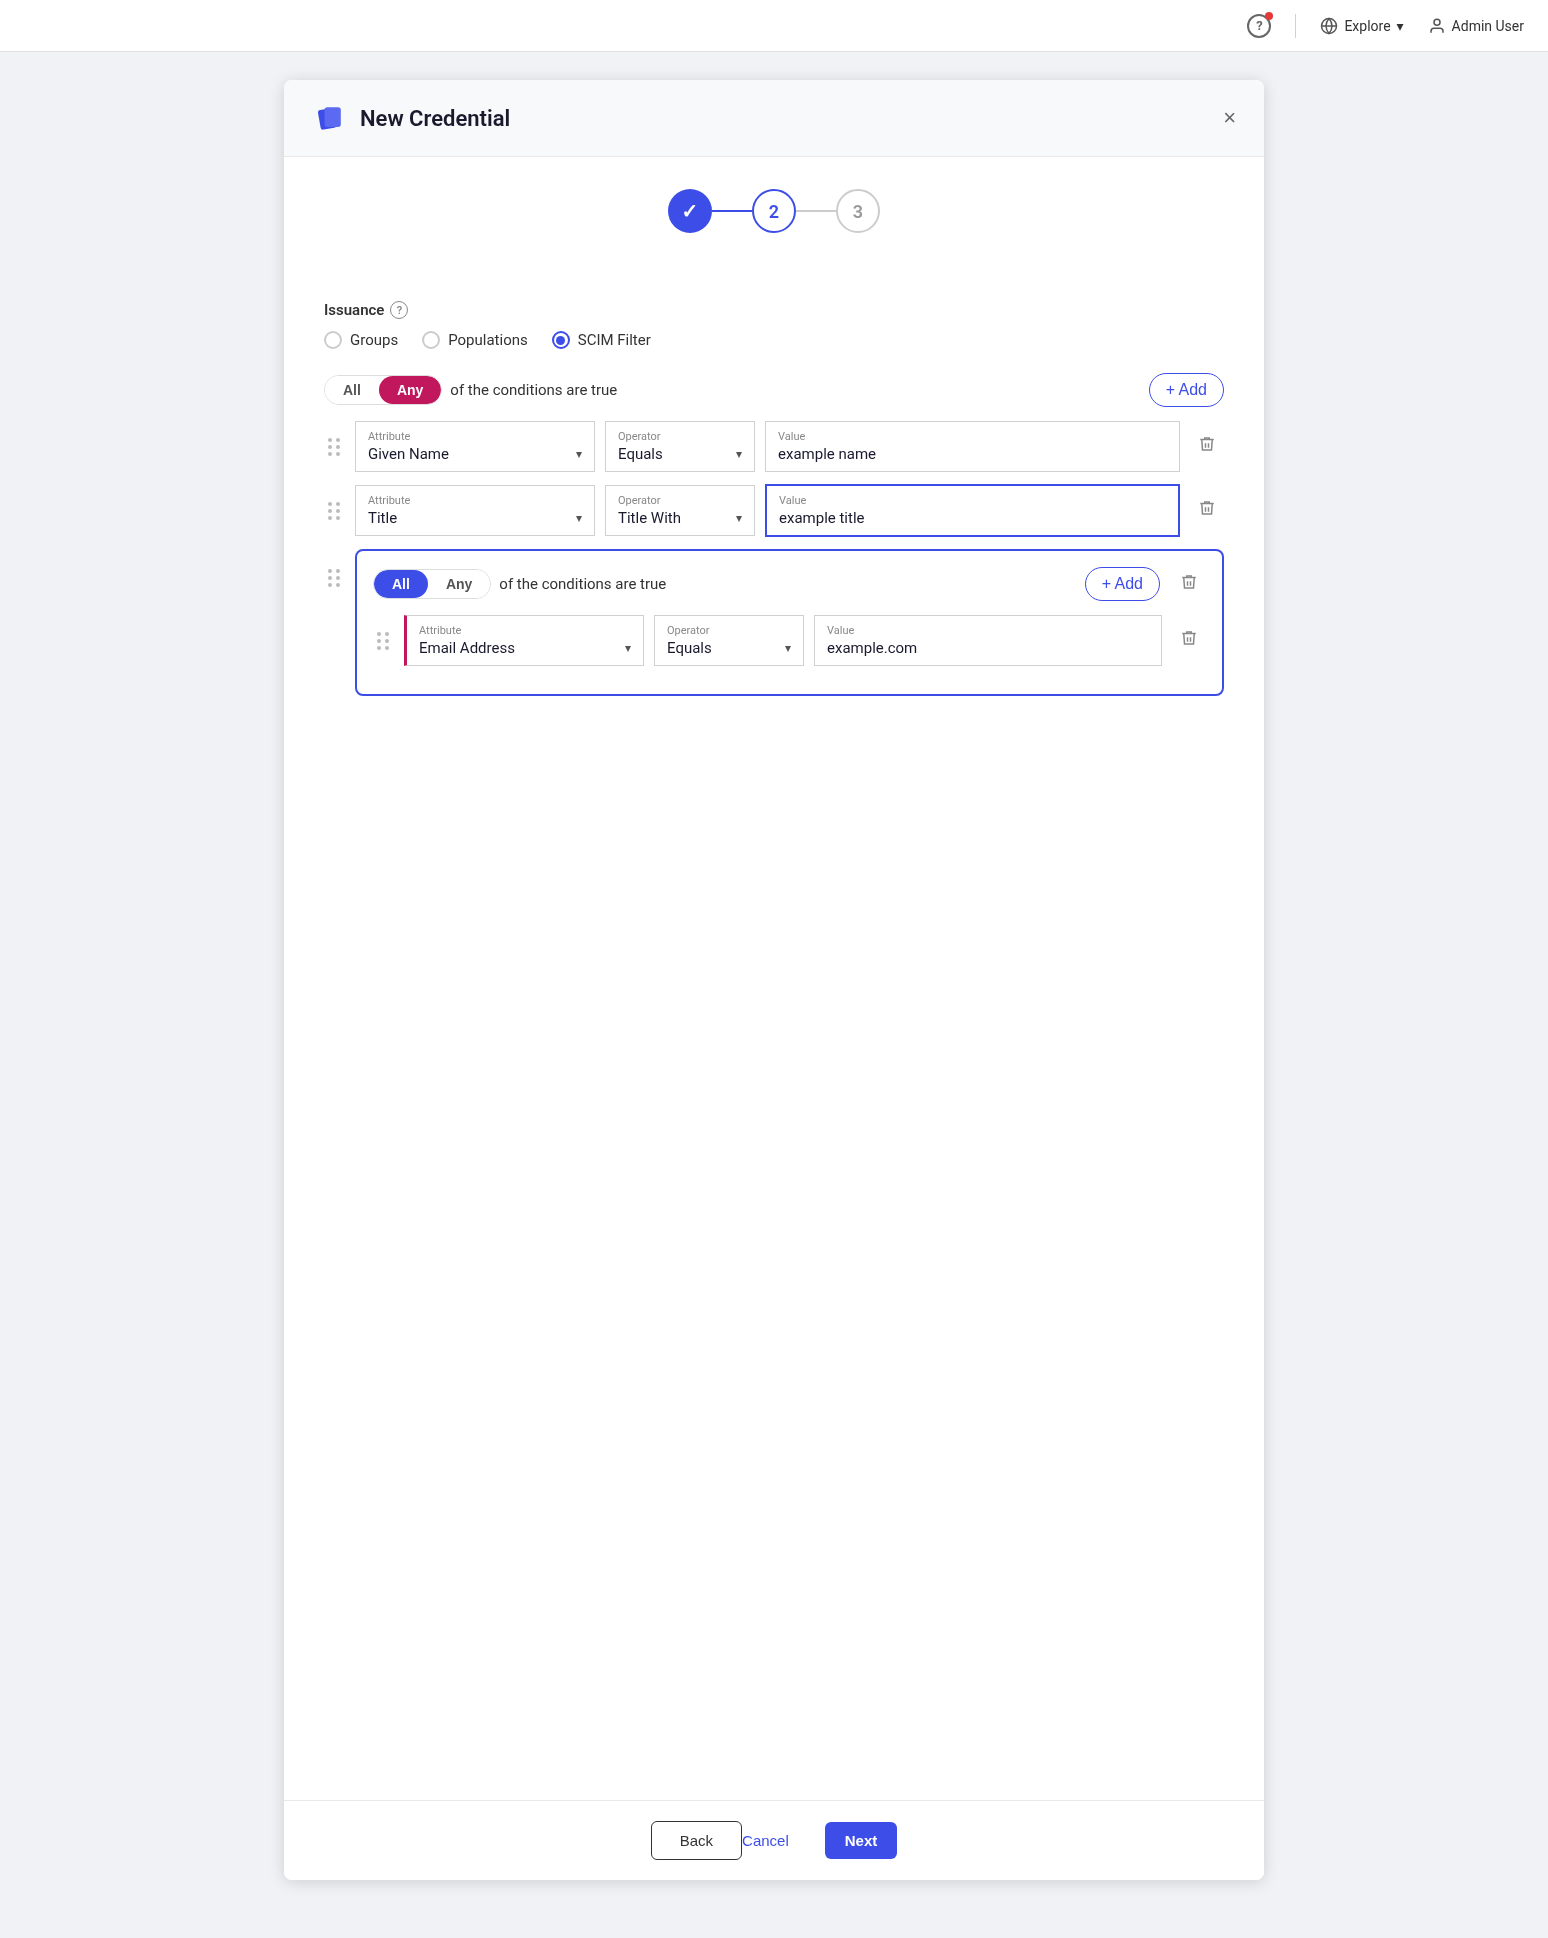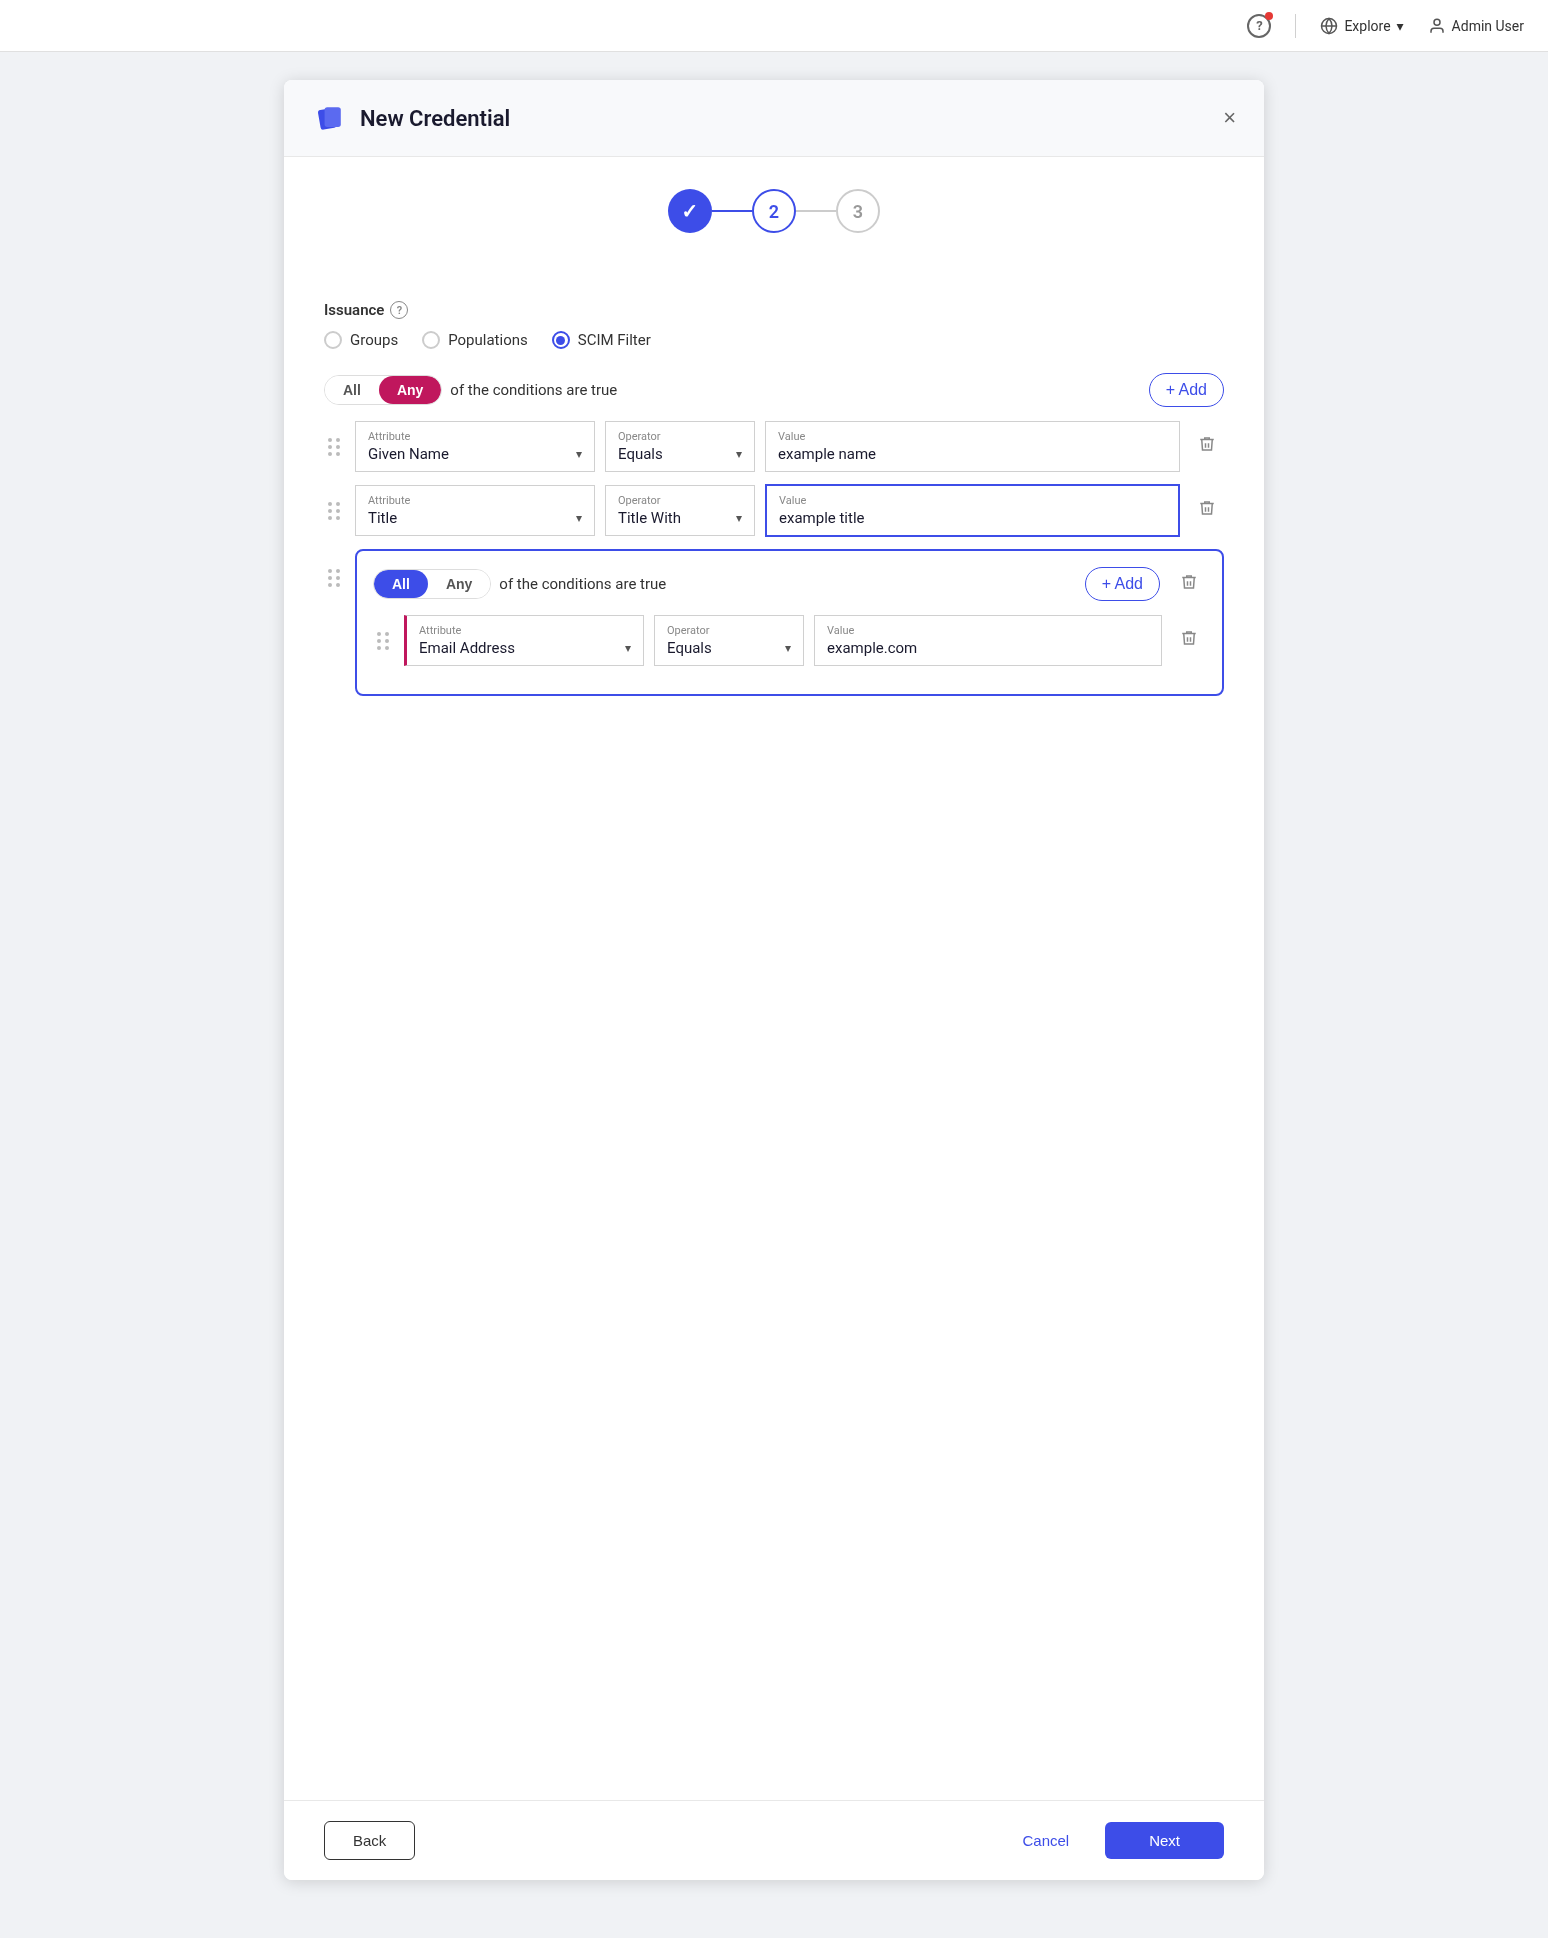--- a/index.html
+++ b/index.html
@@ -369,21 +369,21 @@
       display: flex;
       align-items: center;
       justify-content: space-between;
       margin-bottom: 14px;
     }
 
     
     .modal-footer {
       display: flex;
       align-items: center;
-      justify-content: space-between;
+      justify-content: center;
       padding: 20px 40px;
       border-top: 1px solid #e8e8e8;
       background: white;
       margin-top: auto;
     }
     .back-btn {
       padding: 10px 28px;
       border: 1.5px solid #333;
       border-radius: 6px;
       background: white;
@@ -399,27 +399,27 @@
     }
     .cancel-btn {
       background: none;
       border: none;
       color: #3d4de8;
       font-size: 15px;
       font-weight: 500;
       cursor: pointer;
     }
     .next-btn {
-      padding: 10px 44px;
+      padding: 10px 20px;
       background: #3d4de8;
       color: white;
       border: none;
       border-radius: 6px;
       font-size: 15px;
-      font-weight: 400;
+      font-weight: 700;
       cursor: pointer;
     }
   </style>
 </head>
 <body>
 
 <div class="top-nav">
   <div class="nav-item">
     <div class="help-icon">
       <span>?</span>

